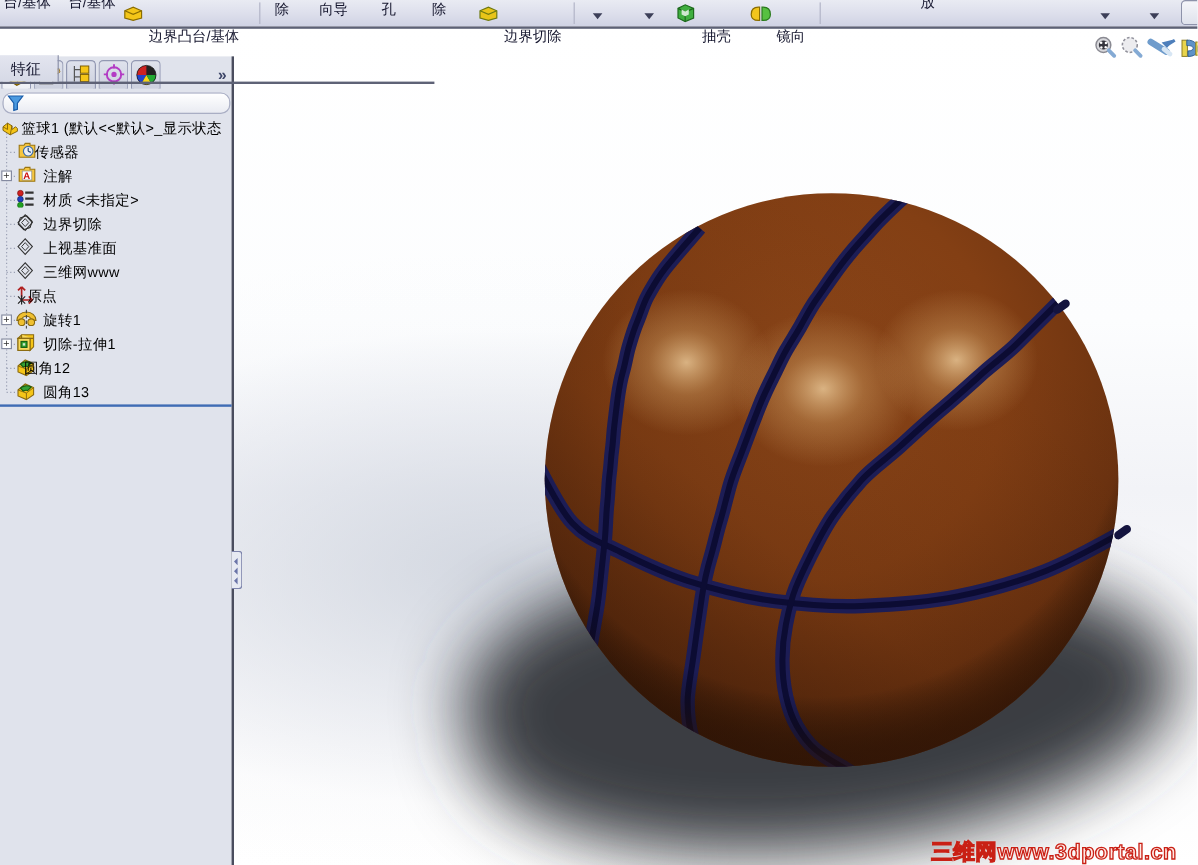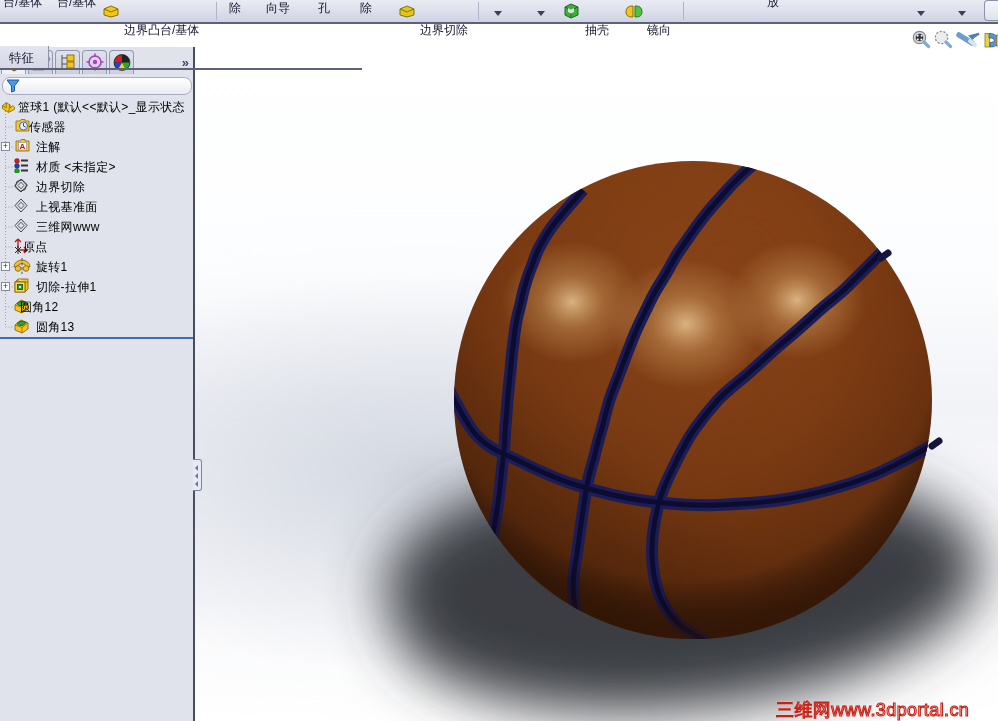--- a/index.html
+++ b/index.html
@@ -48,21 +48,21 @@
 #blueline { position:absolute; left:0; top:290px; width:193px; height:2px; background:#3f6cb4; }
 #splitter { position:absolute; left:193px; top:412px; width:9px; height:32px;
   background:#e7eaf2; border:1px solid #7d84ac; border-left:none; border-radius:0 3px 3px 0; }
 
 
 #viewport { left:195px; top:24px; width:803px; height:697px; z-index:1;
   background:
    radial-gradient(ellipse 570px 265px at 225px 450px, rgba(199,205,216,0.75) 0%, rgba(216,220,229,0.48) 45%, rgba(240,242,246,0.12) 75%, rgba(255,255,255,0) 100%),
    linear-gradient(180deg,#ffffff 0%,#fcfdfe 35%,#f2f3f7 55%,#fbfbfc 85%,#ffffff 100%);
 }
-#watermark { position:absolute; left:581px; top:674px; font-size:18px; font-weight:normal;
+#watermark { position:absolute; left:581px; top:674px; font-size:18px; font-weight:bold;
   color:#ffe9e4; -webkit-text-stroke:1.1px #c92015; letter-spacing:0.4px; white-space:nowrap;
   text-shadow:0 0 2px rgba(255,255,255,0.8); }
 </style>
 </head>
 <body>
 <div id="page">
 
   <div id="viewport" class="abs">
     <svg width="803" height="697" viewBox="0 0 803 697" style="position:absolute;left:0;top:0">
       <defs>

